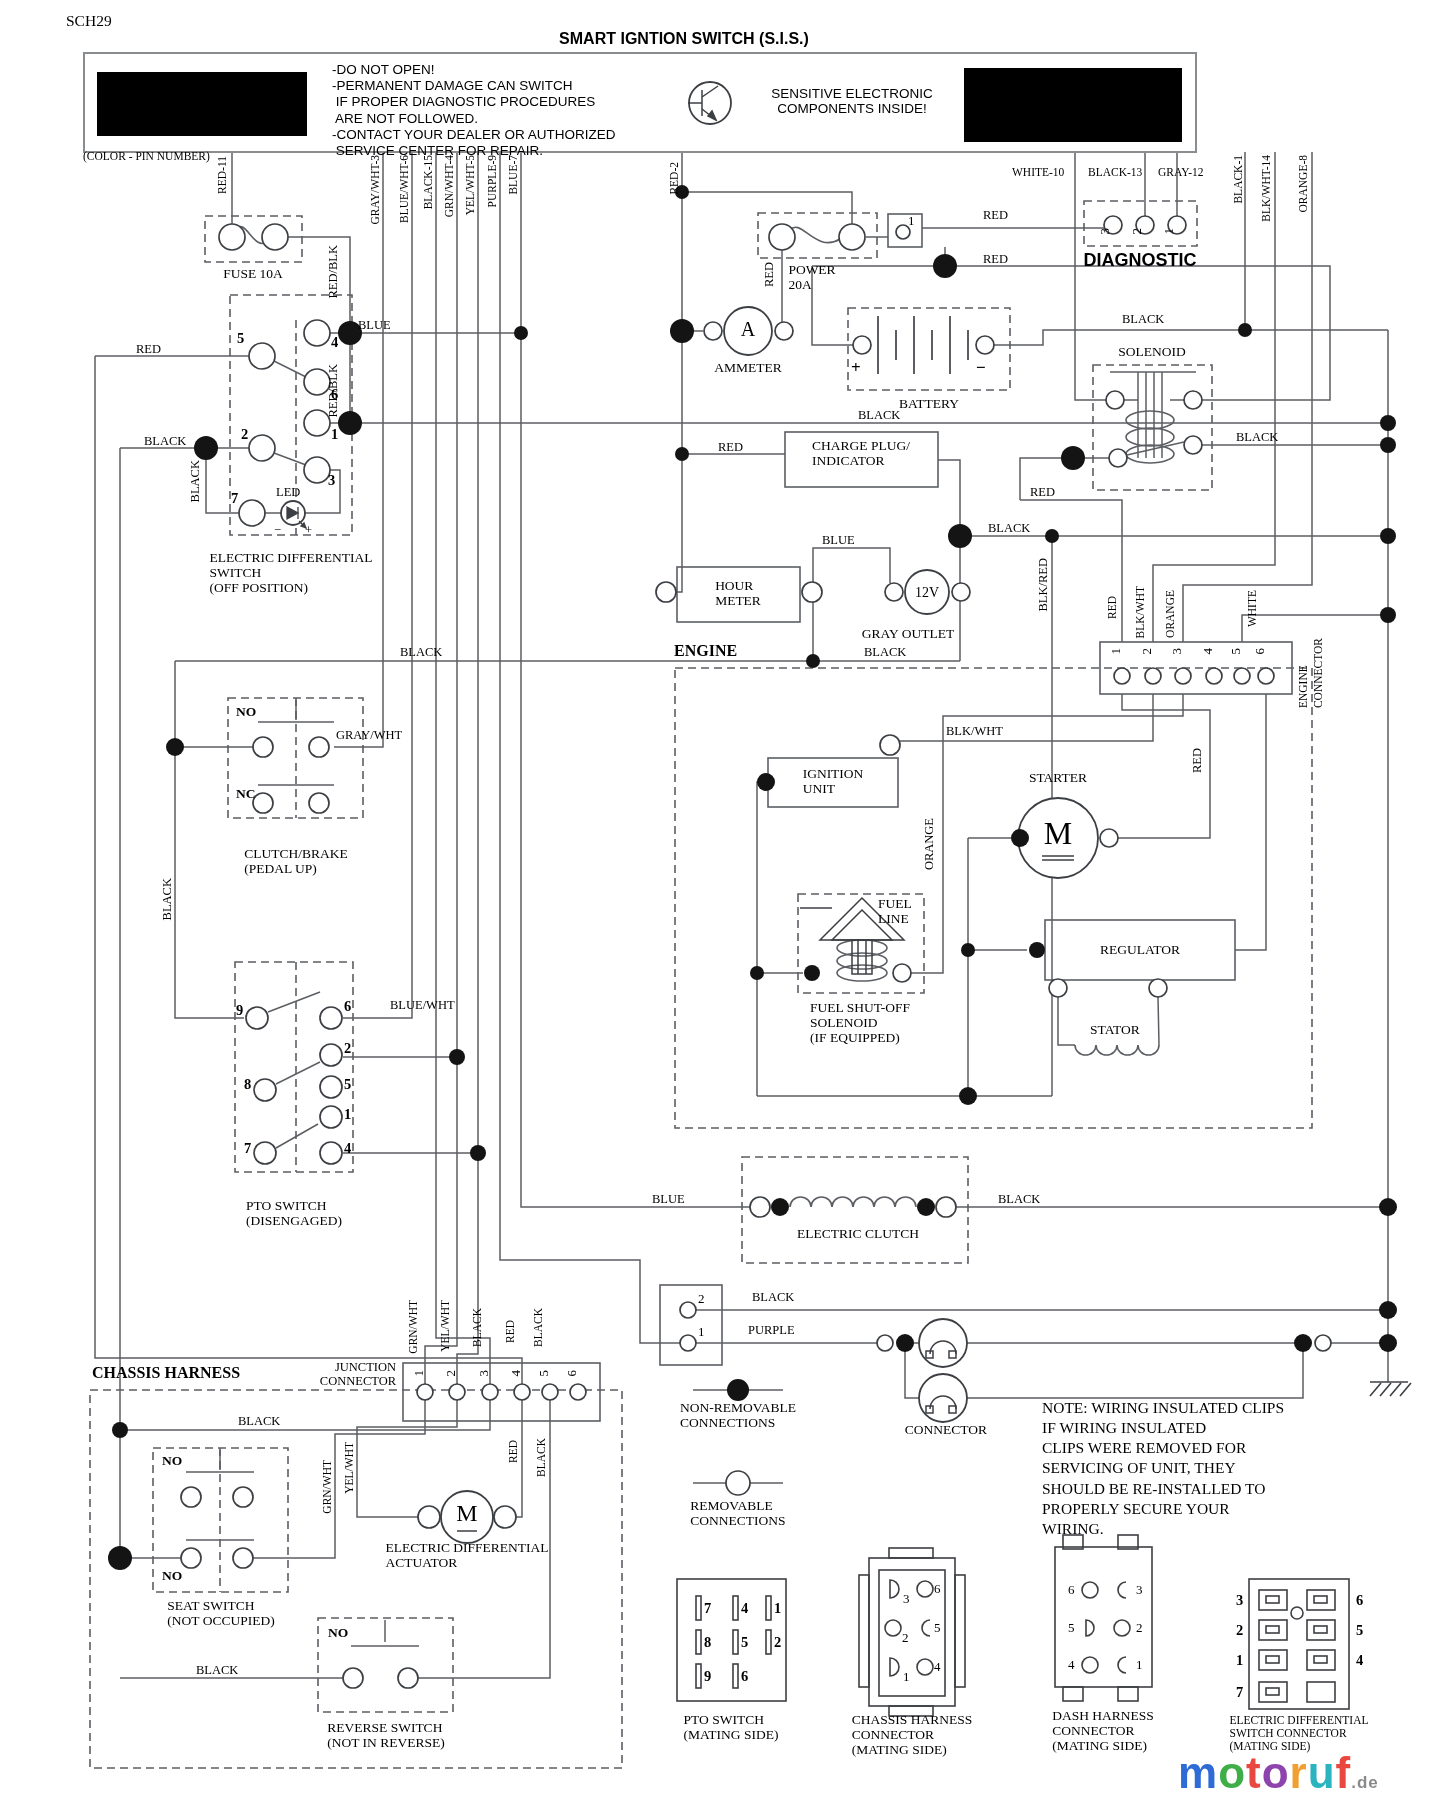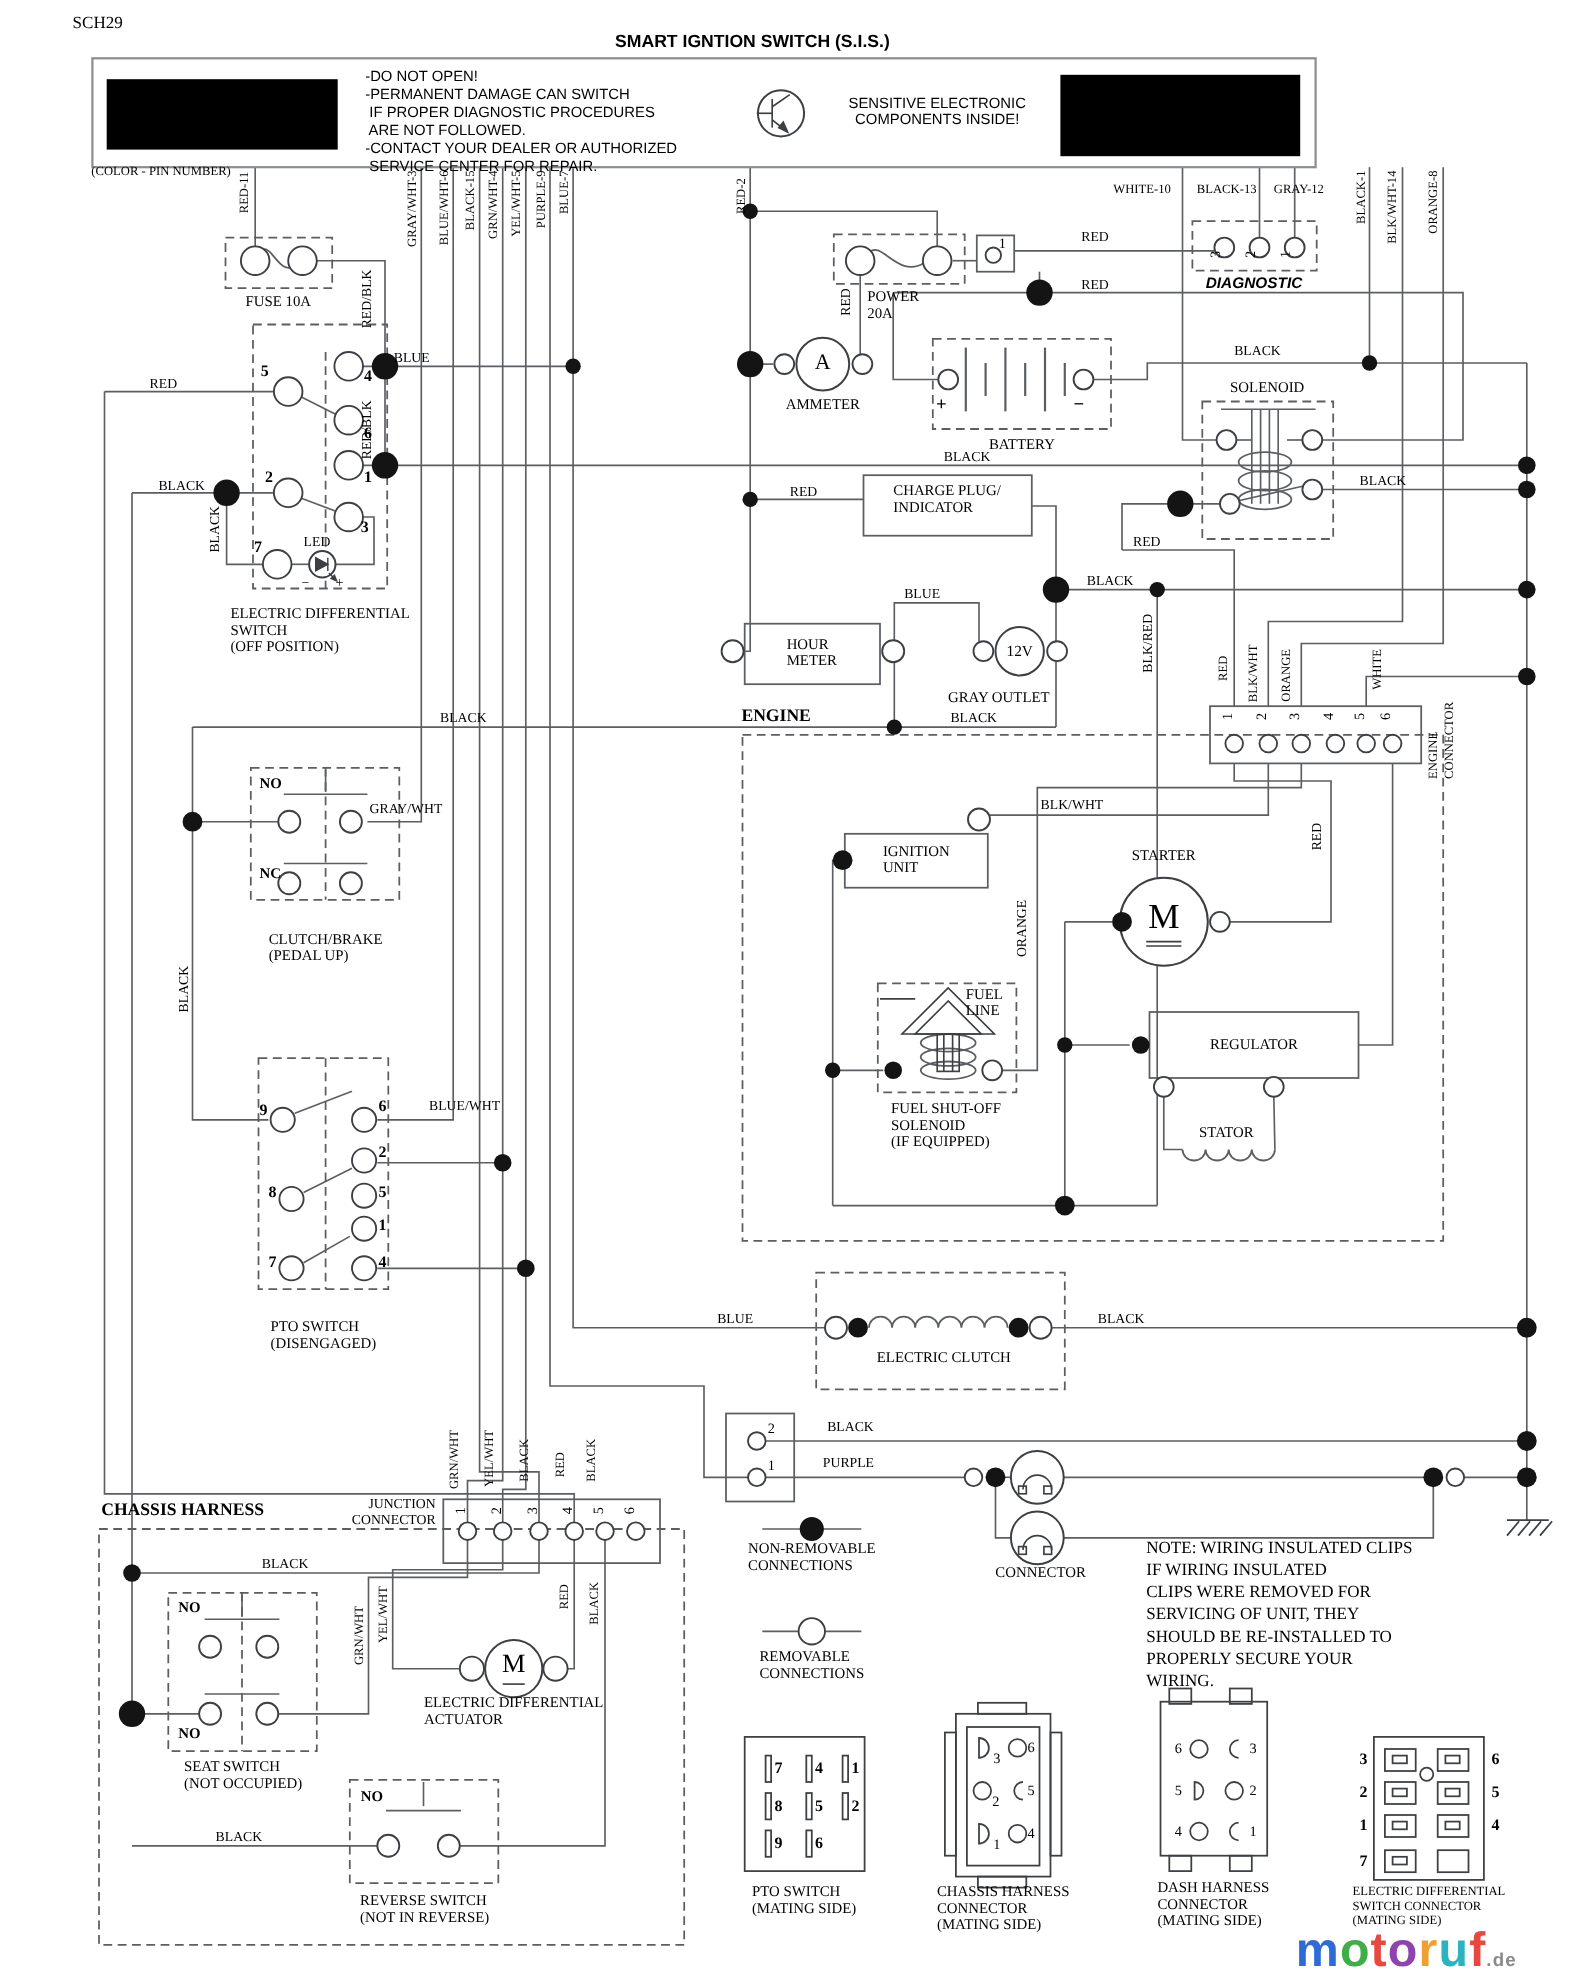--- a/index.html
+++ b/index.html
@@ -464,21 +464,21 @@
 <div class="L f11" style="left:1012px;top:166px;">WHITE-10</div>
 <div class="L f11" style="left:1088px;top:166px;">BLACK-13</div>
 <div class="L f11" style="left:1158px;top:166px;">GRAY-12</div>
 <div class="L v f11" style="left:1232px;top:155px;">BLACK-1</div>
 <div class="L v f11" style="left:1260px;top:155px;">BLK/WHT-14</div>
 <div class="L v f11" style="left:1297px;top:155px;">ORANGE-8</div>
 
 <div class="L c" style="left:253px;top:266px;">FUSE 10A</div>
 <div class="L c" style="left:812px;top:262px;">POWER
 20A</div>
-<div class="L c sans b" style="left:1140px;top:250px;font-size:14px;font-style:italic;">DIAGNOSTIC</div>
+<div class="L c sans b" style="left:1140px;top:250px;font-size:18px;">DIAGNOSTIC</div>
 <div class="L c" style="left:748px;top:360px;">AMMETER</div>
 <div class="L c" style="left:748px;top:318px;font-size:20px;">A</div>
 <div class="L c" style="left:929px;top:396px;">BATTERY</div>
 <div class="L b" style="left:851px;top:358px;font-size:17px;">+</div>
 <div class="L b" style="left:976px;top:358px;font-size:17px;">−</div>
 <div class="L c" style="left:861px;top:438px;">CHARGE PLUG/
 INDICATOR</div>
 <div class="L c" style="left:1152px;top:344px;">SOLENOID</div>
 <div class="L c" style="left:291px;top:550px;">ELECTRIC DIFFERENTIAL
 SWITCH

